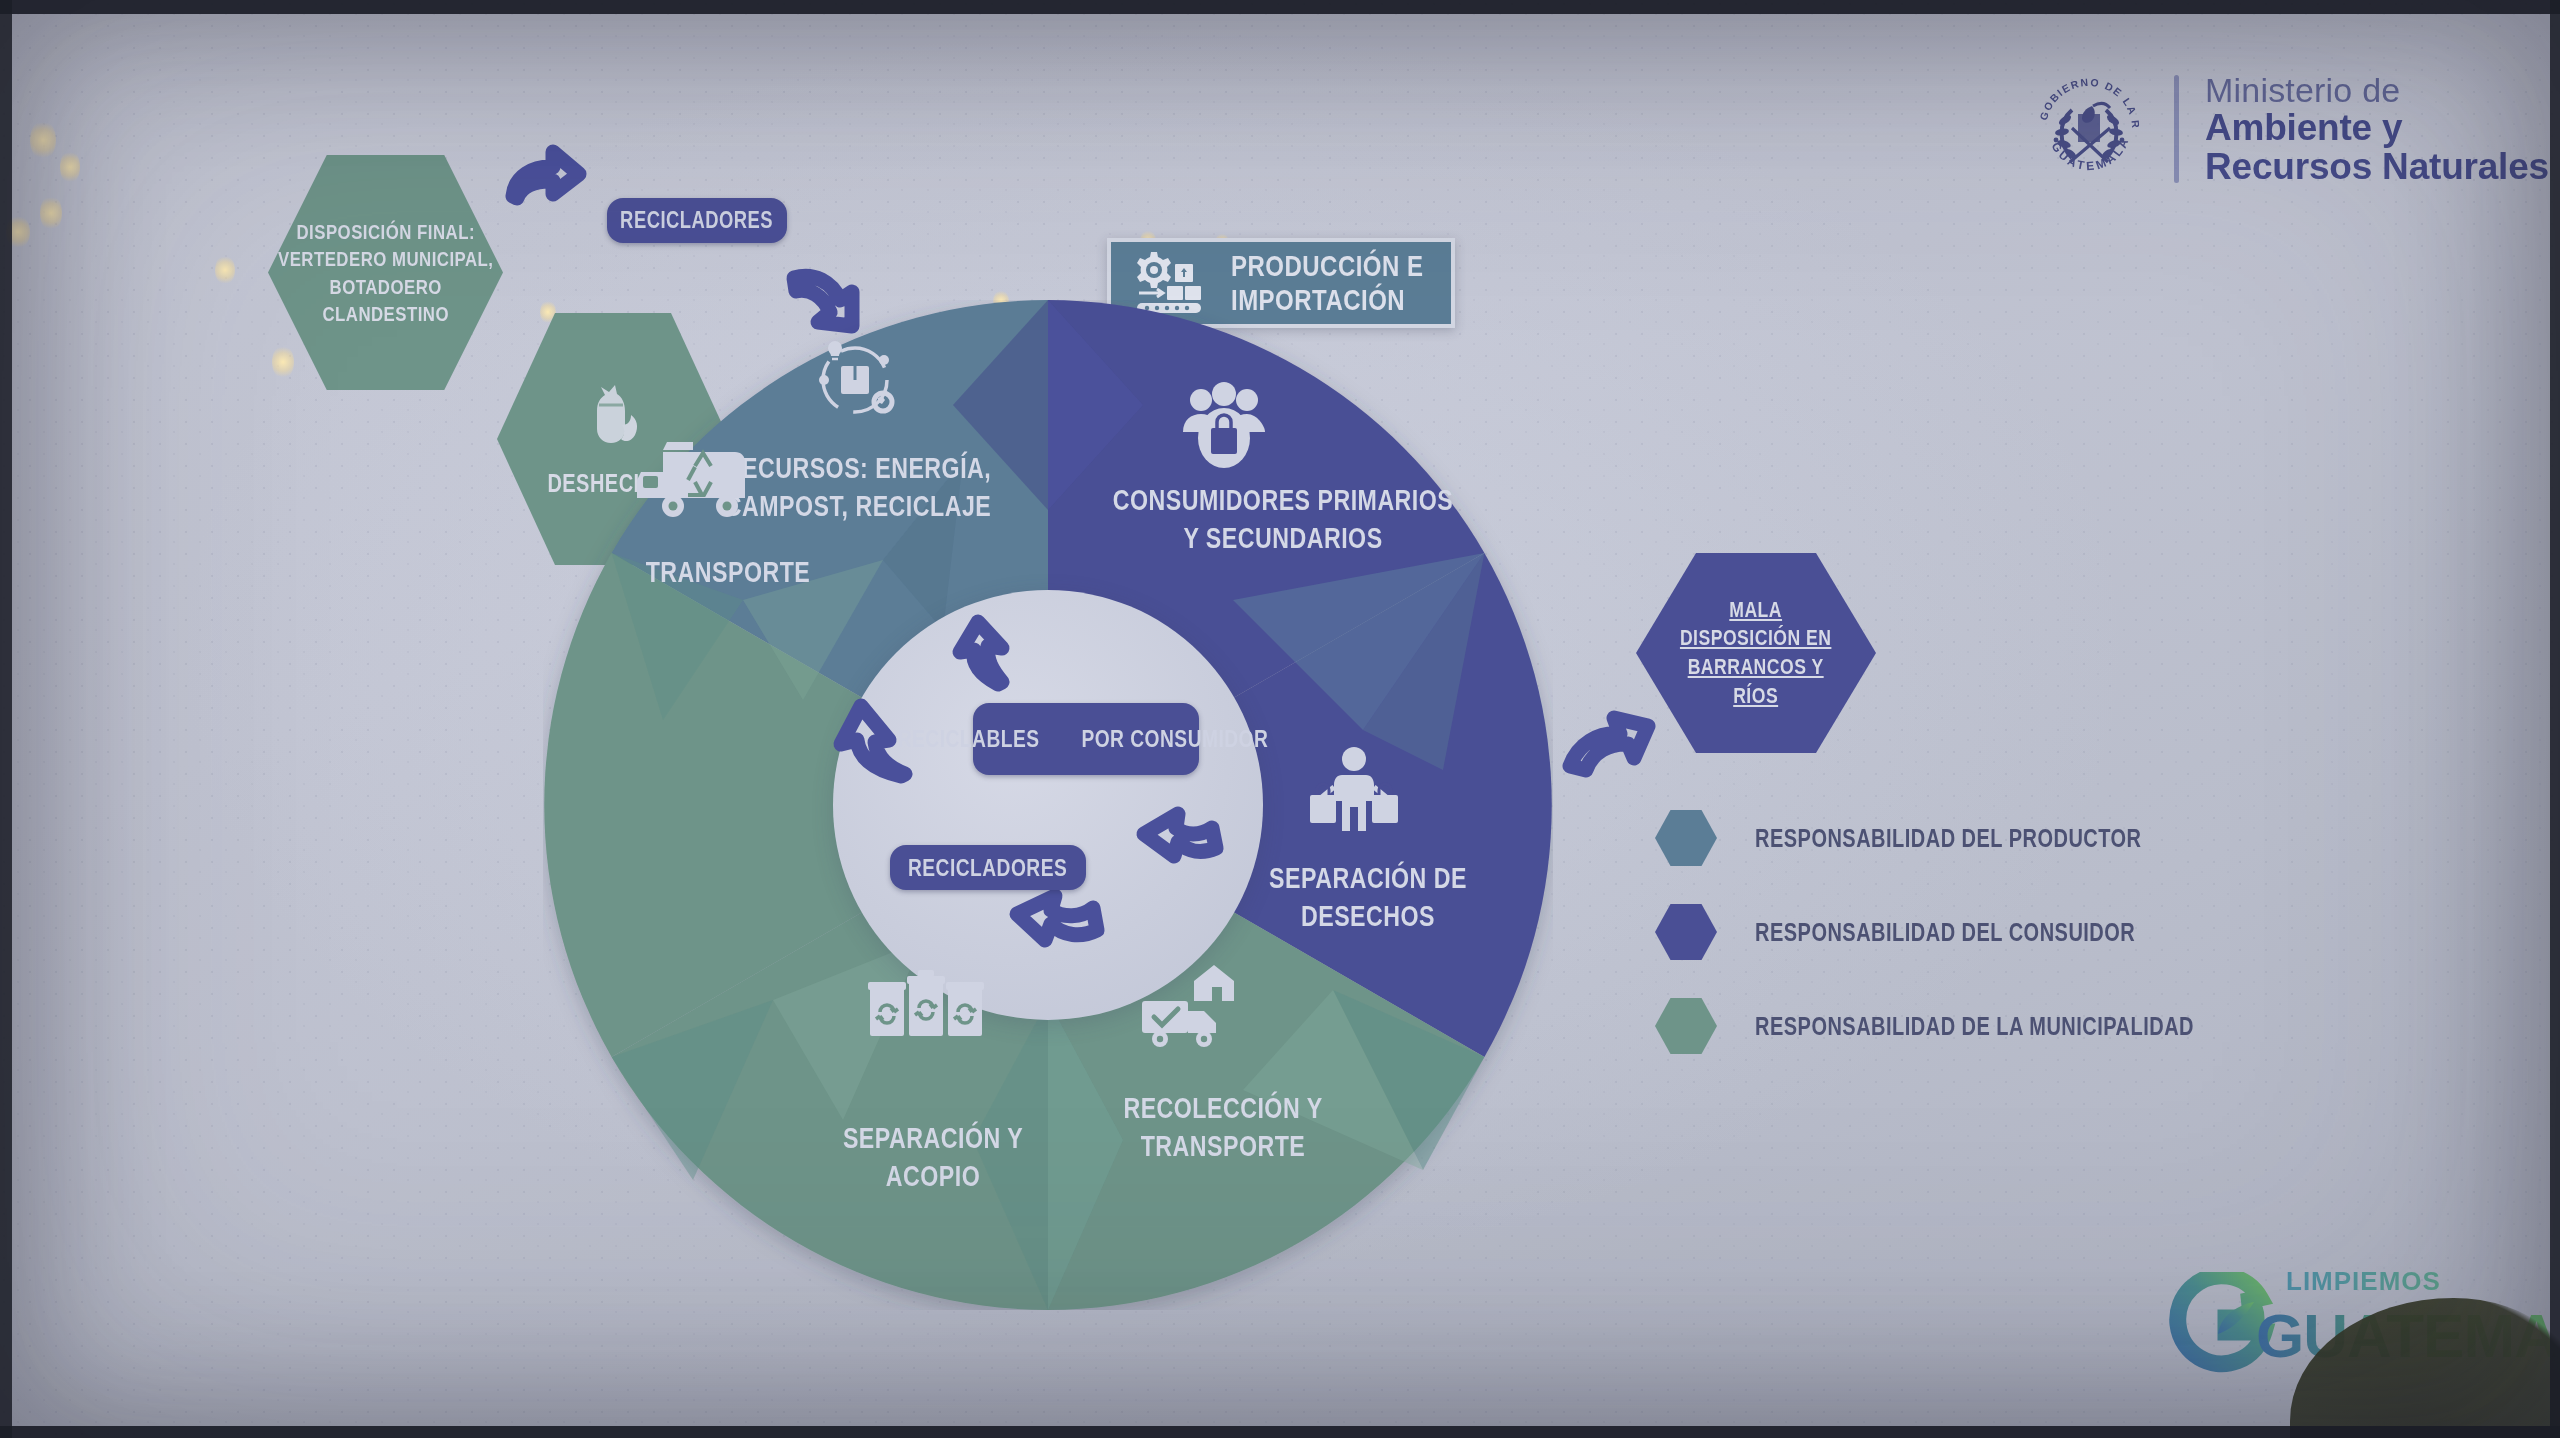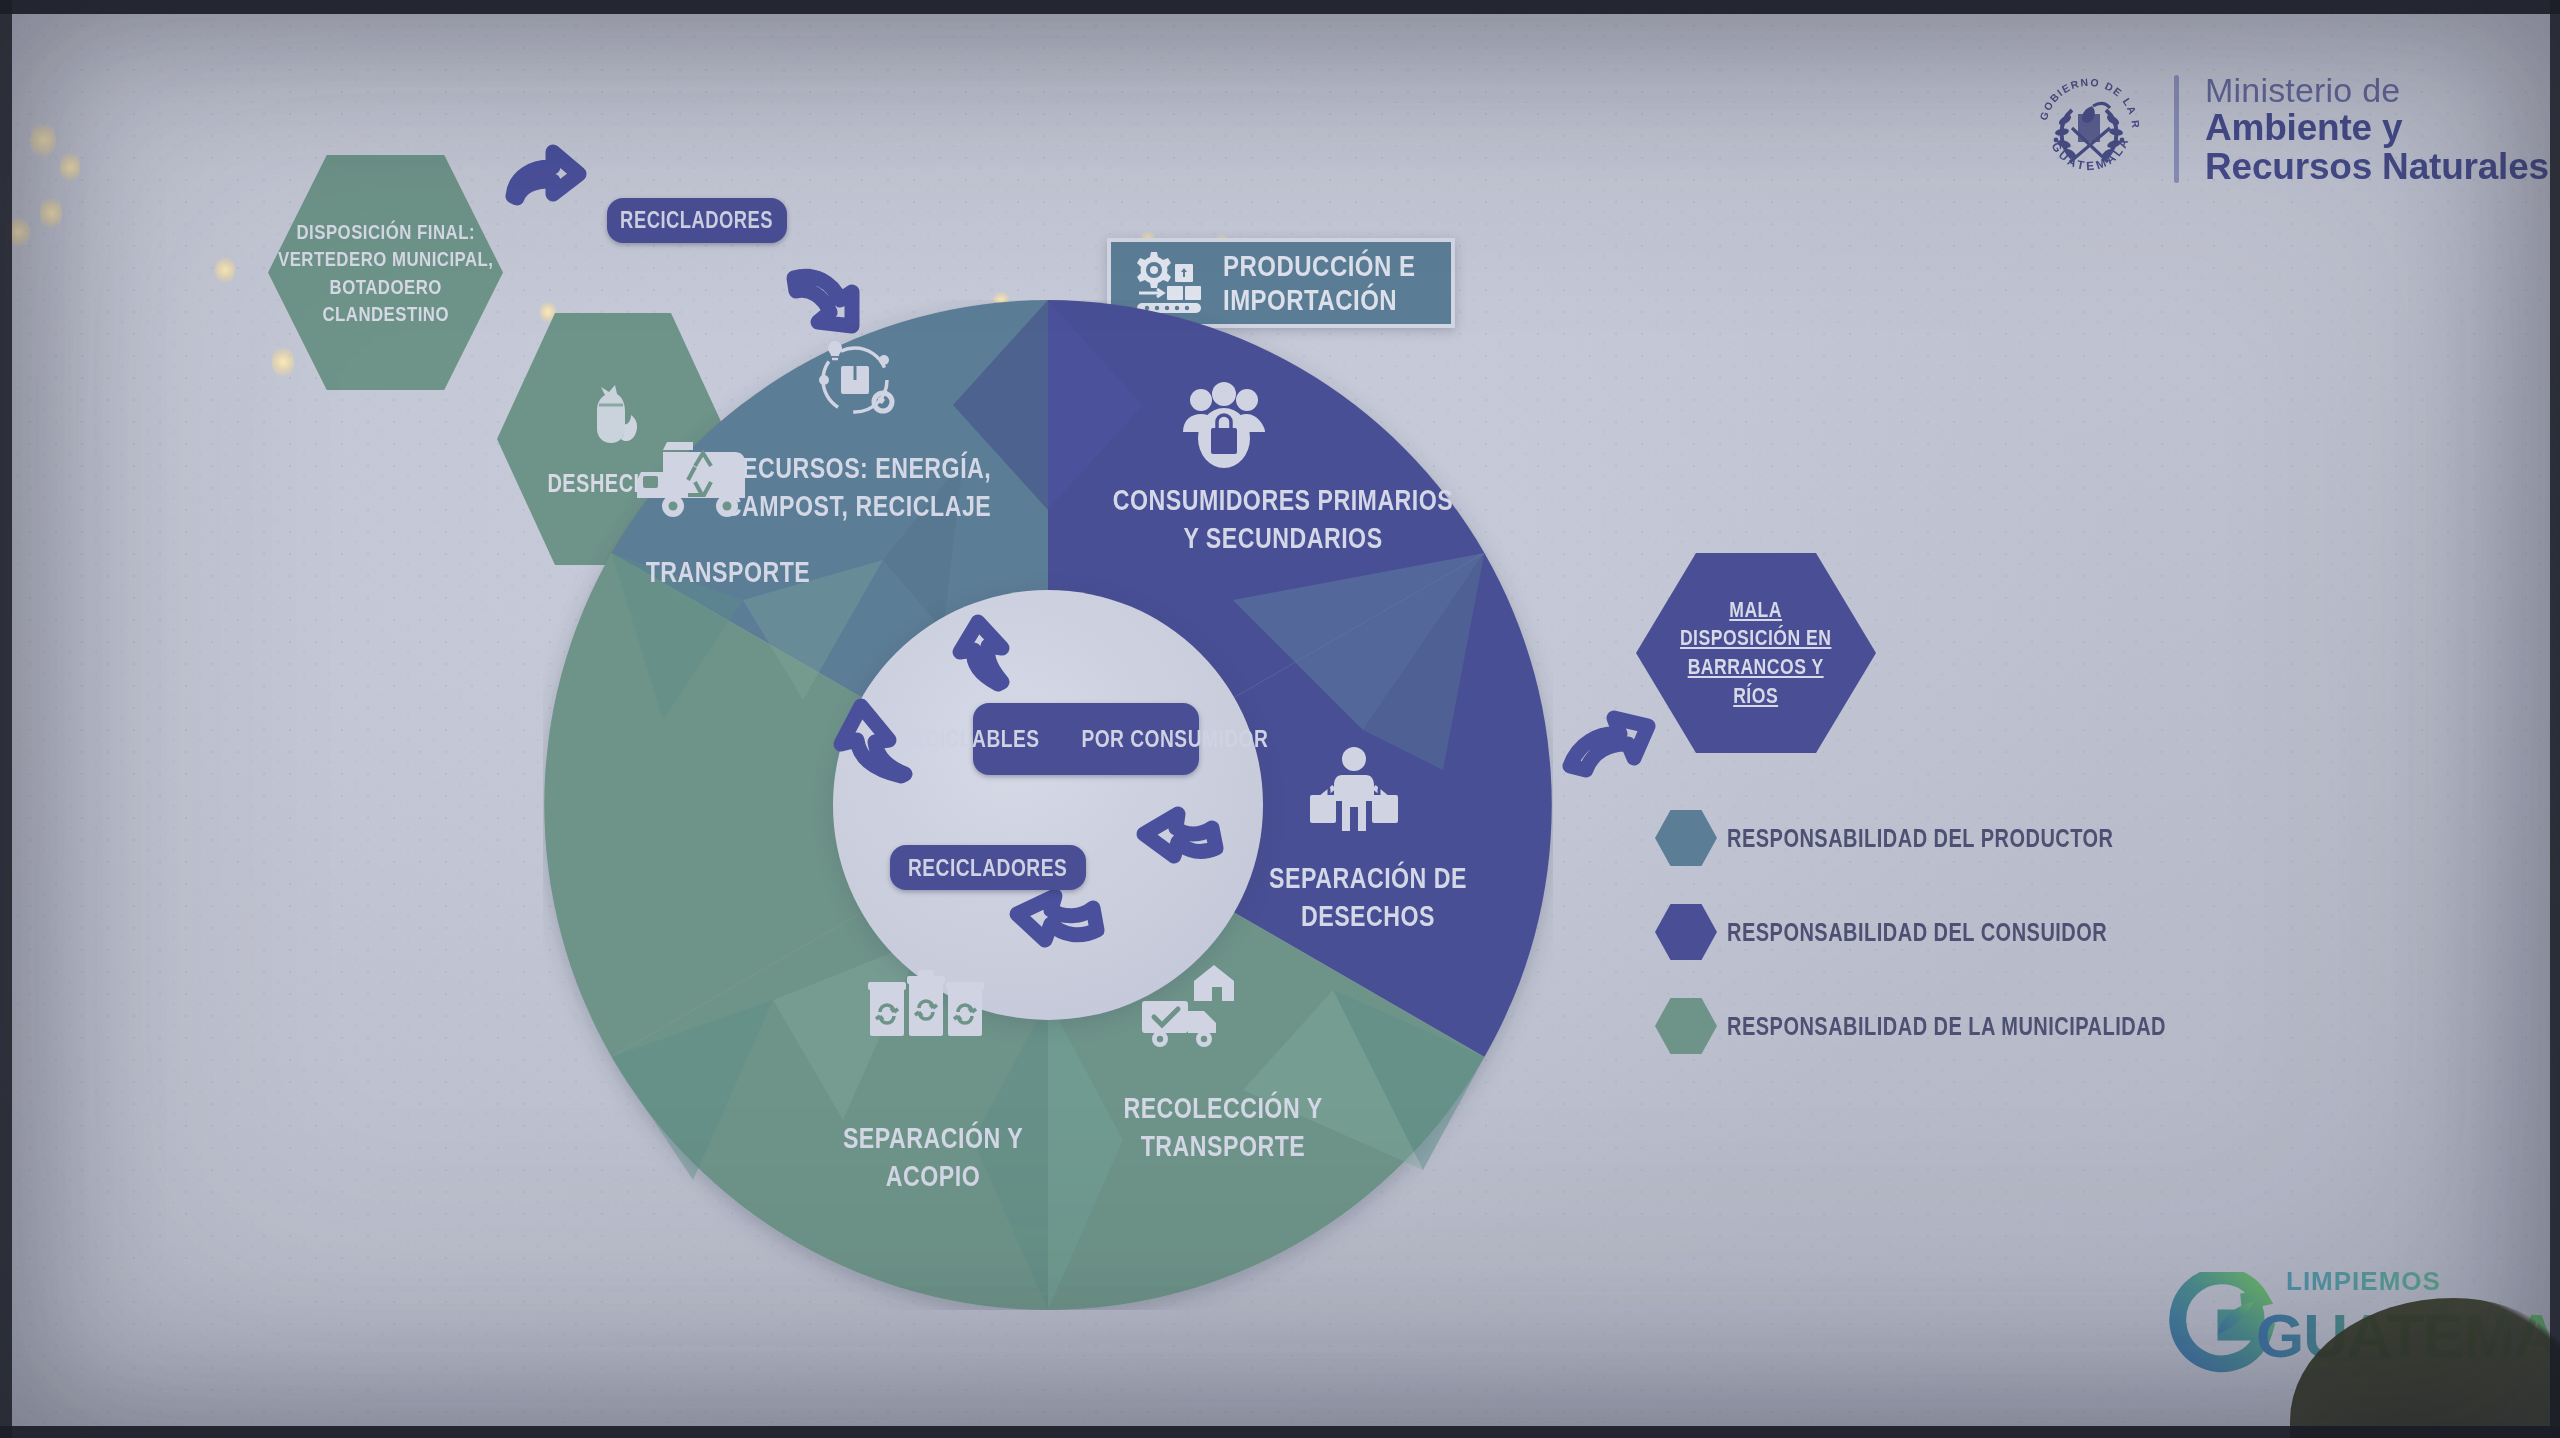--- a/index.html
+++ b/index.html
@@ -106,28 +106,28 @@
     position:absolute; left:290px; top:290px; width:430px; height:430px;
     border-radius:50%;
     background:radial-gradient(circle at 42% 36%, #d6d9e6 0%, #c9cddc 58%, #c0c5d6 100%);
     box-shadow:0 5px 22px rgba(60,65,95,.20);
   }
 
   
   #prodbox{
     position:absolute; left:1107px; top:238px; width:348px; height:90px;
     background:#5b7d96; border:4px solid #d3d7e3;
-    display:flex;align-items:center; gap:16px; padding-left:18px;
+    display:flex;align-items:center; gap:24px; padding-left:18px;
     box-shadow:0 3px 10px rgba(50,55,80,.25);
   }
   #prodbox .cond{color:#dde1ec; line-height:1.12; text-align:left;}
 
   
   #legend{position:absolute; left:1655px; top:810px; display:flex; flex-direction:column; gap:38px;}
-  .legrow{display:flex; align-items:center; gap:10px;}
+  .legrow{display:flex; align-items:center; gap:38px;}
   .leghex{width:62px;height:56px;clip-path:polygon(25% 0%,75% 0%,100% 50%,75% 100%,25% 100%,0% 50%);}
   .legtxt{font-size:25px;color:#4c5173;}
 
   
   #limp{position:absolute; left:2168px; top:1258px; width:350px; height:120px;}
   #limp-g{position:absolute;left:0;top:14px;width:112px;height:104px;}
   #limp-l1{position:absolute;left:118px;top:8px;font-size:26px;font-weight:bold;letter-spacing:1px;
     background:linear-gradient(90deg,#4e8fa8,#5fa38e);-webkit-background-clip:text;background-clip:text;color:transparent;}
   #limp-l2{position:absolute;left:88px;top:42px;font-size:62px;font-weight:bold;letter-spacing:-1px;
     background:linear-gradient(90deg,#3f6fa5,#56a06c 45%,#6cb36a);-webkit-background-clip:text;background-clip:text;color:transparent;}

